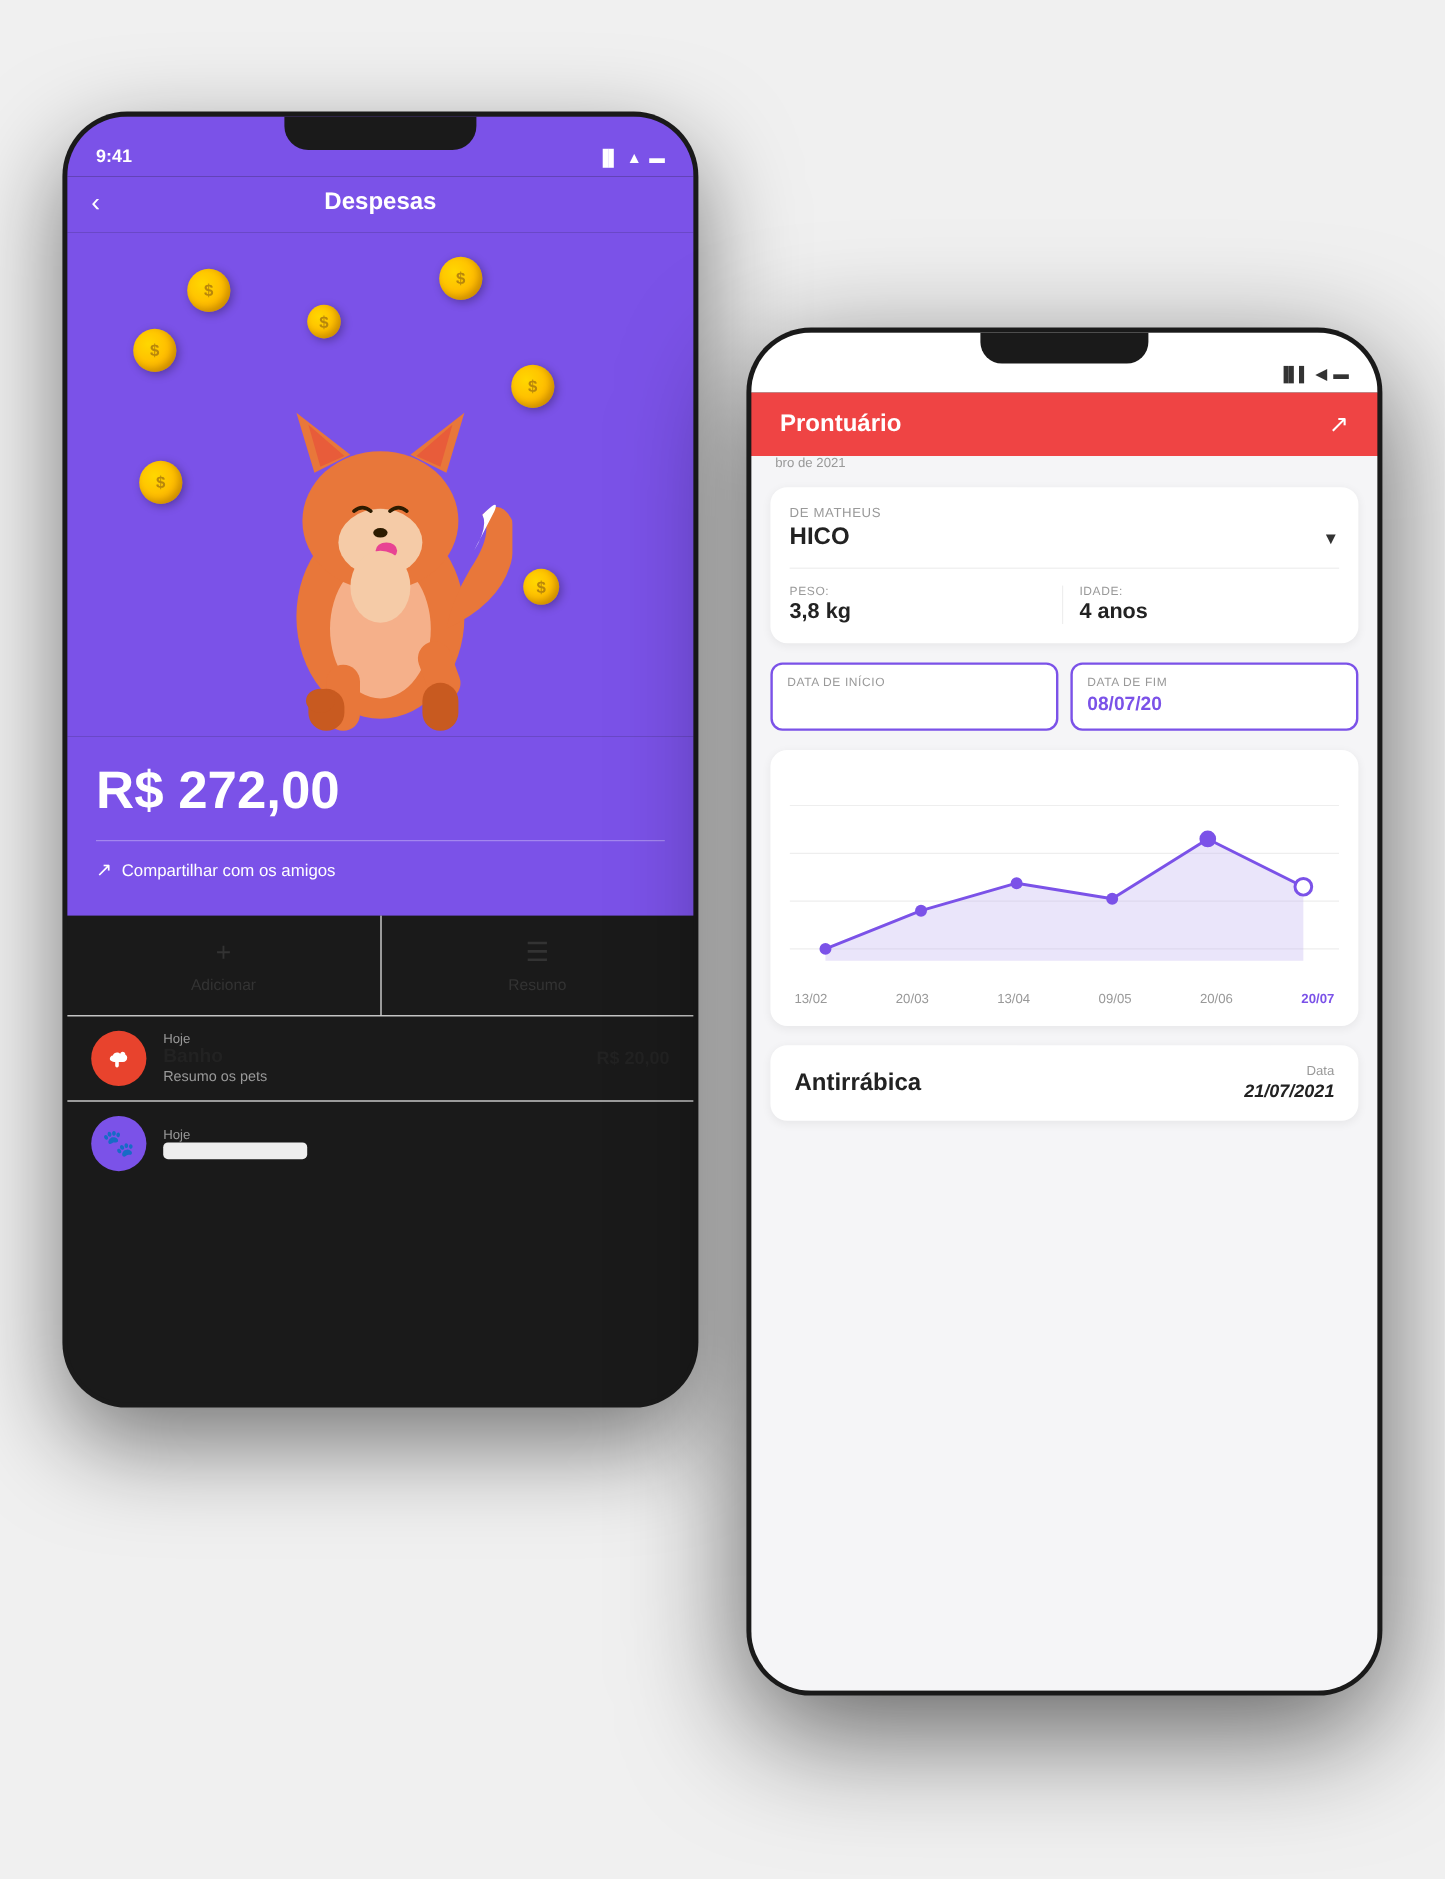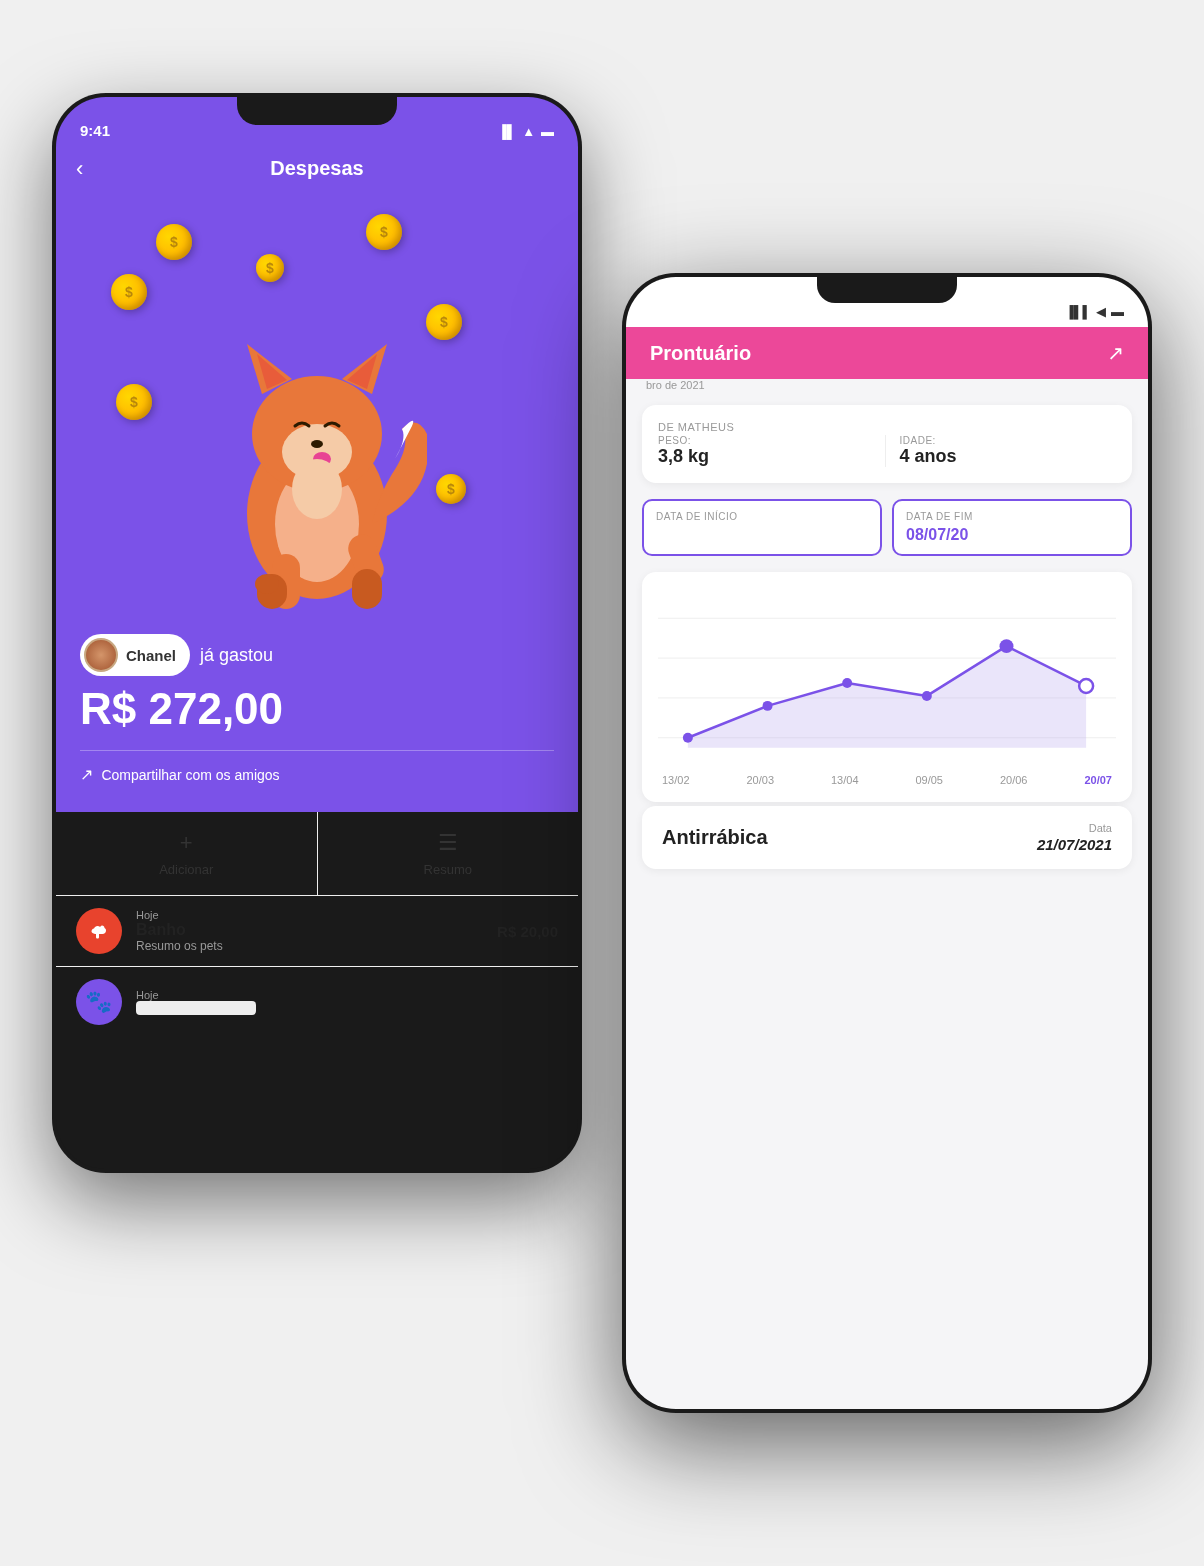--- a/index.html
+++ b/index.html
@@ -371,21 +371,21 @@
       align-items: center;
     }
 
     .status-icons2 span {
       color: #333;
       font-size: 13px;
     }
 
     
     .header2 {
-      background: #ec4899;
+      background: #ef4444;
       padding: 14px 24px;
       display: flex;
       align-items: center;
       justify-content: space-between;
     }
 
     .header2-title {
       color: white;
       font-size: 20px;
       font-weight: 700;
@@ -509,21 +509,21 @@
 
     .date-value {
       font-size: 16px;
       font-weight: 600;
       color: #7B52E8;
     }
 
     
     .chart-container {
       background: white;
-      margin: 0 16px 4px;
+      margin: 0 16px 16px;
       border-radius: 14px;
       padding: 16px;
       box-shadow: 0 2px 8px rgba(0,0,0,0.06);
       text-align: right;
     }
 
     .chart-area {
       height: 180px;
       position: relative;
     }
@@ -662,29 +662,20 @@
               <path d="M205,112 Q210,100 195,115 Q200,125 188,145Z" fill="white"></path>
 
               <ellipse cx="110" cy="175" rx="25" ry="30" fill="#F5CBA7"></ellipse>
 
               <ellipse cx="60" cy="270" rx="12" ry="10" fill="#C85A20"></ellipse>
             </svg>
           </div>
         </div>
 
         <div class="pet-spent-area">
-          <div class="pet-spent-row">
-            <div class="pet-chip">
-              <div class="pet-avatar">
-                <div class="pet-avatar-inner"></div>
-              </div>
-              <span class="pet-chip-name">Chanel</span>
-            </div>
-            <span class="spent-text">já gastou</span>
-          </div>
           <div class="amount-text">R$ 272,00</div>
           <div class="share-row">
             <span class="share-icon">↗</span>
             <span>Compartilhar com os amigos</span>
           </div>
         </div>
 
         <div class="action-buttons">
           <div class="action-btn">
             <span class="action-btn-icon">+</span>
@@ -742,20 +733,24 @@
           <span class="header2-title">Prontuário</span>
           <span class="share-btn2">↗</span>
         </div>
 
         <div class="content2">
 
           <div class="section-sub2">bro de 2021</div>
 
           <div class="pet-card">
             <div class="pet-owner-label">DE MATHEUS</div>
+            <div class="pet-selector-row">
+              <span class="pet-name-large">HICO</span>
+              <span class="dropdown-arrow">▼</span>
+            </div>
             <div class="pet-stats-row">
               <div class="pet-stat">
                 <div class="pet-stat-label">PESO:</div>
                 <div class="pet-stat-value">3,8 kg</div>
               </div>
               <div class="pet-stat">
                 <div class="pet-stat-label">IDADE:</div>
                 <div class="pet-stat-value">4 anos</div>
               </div>
             </div>

